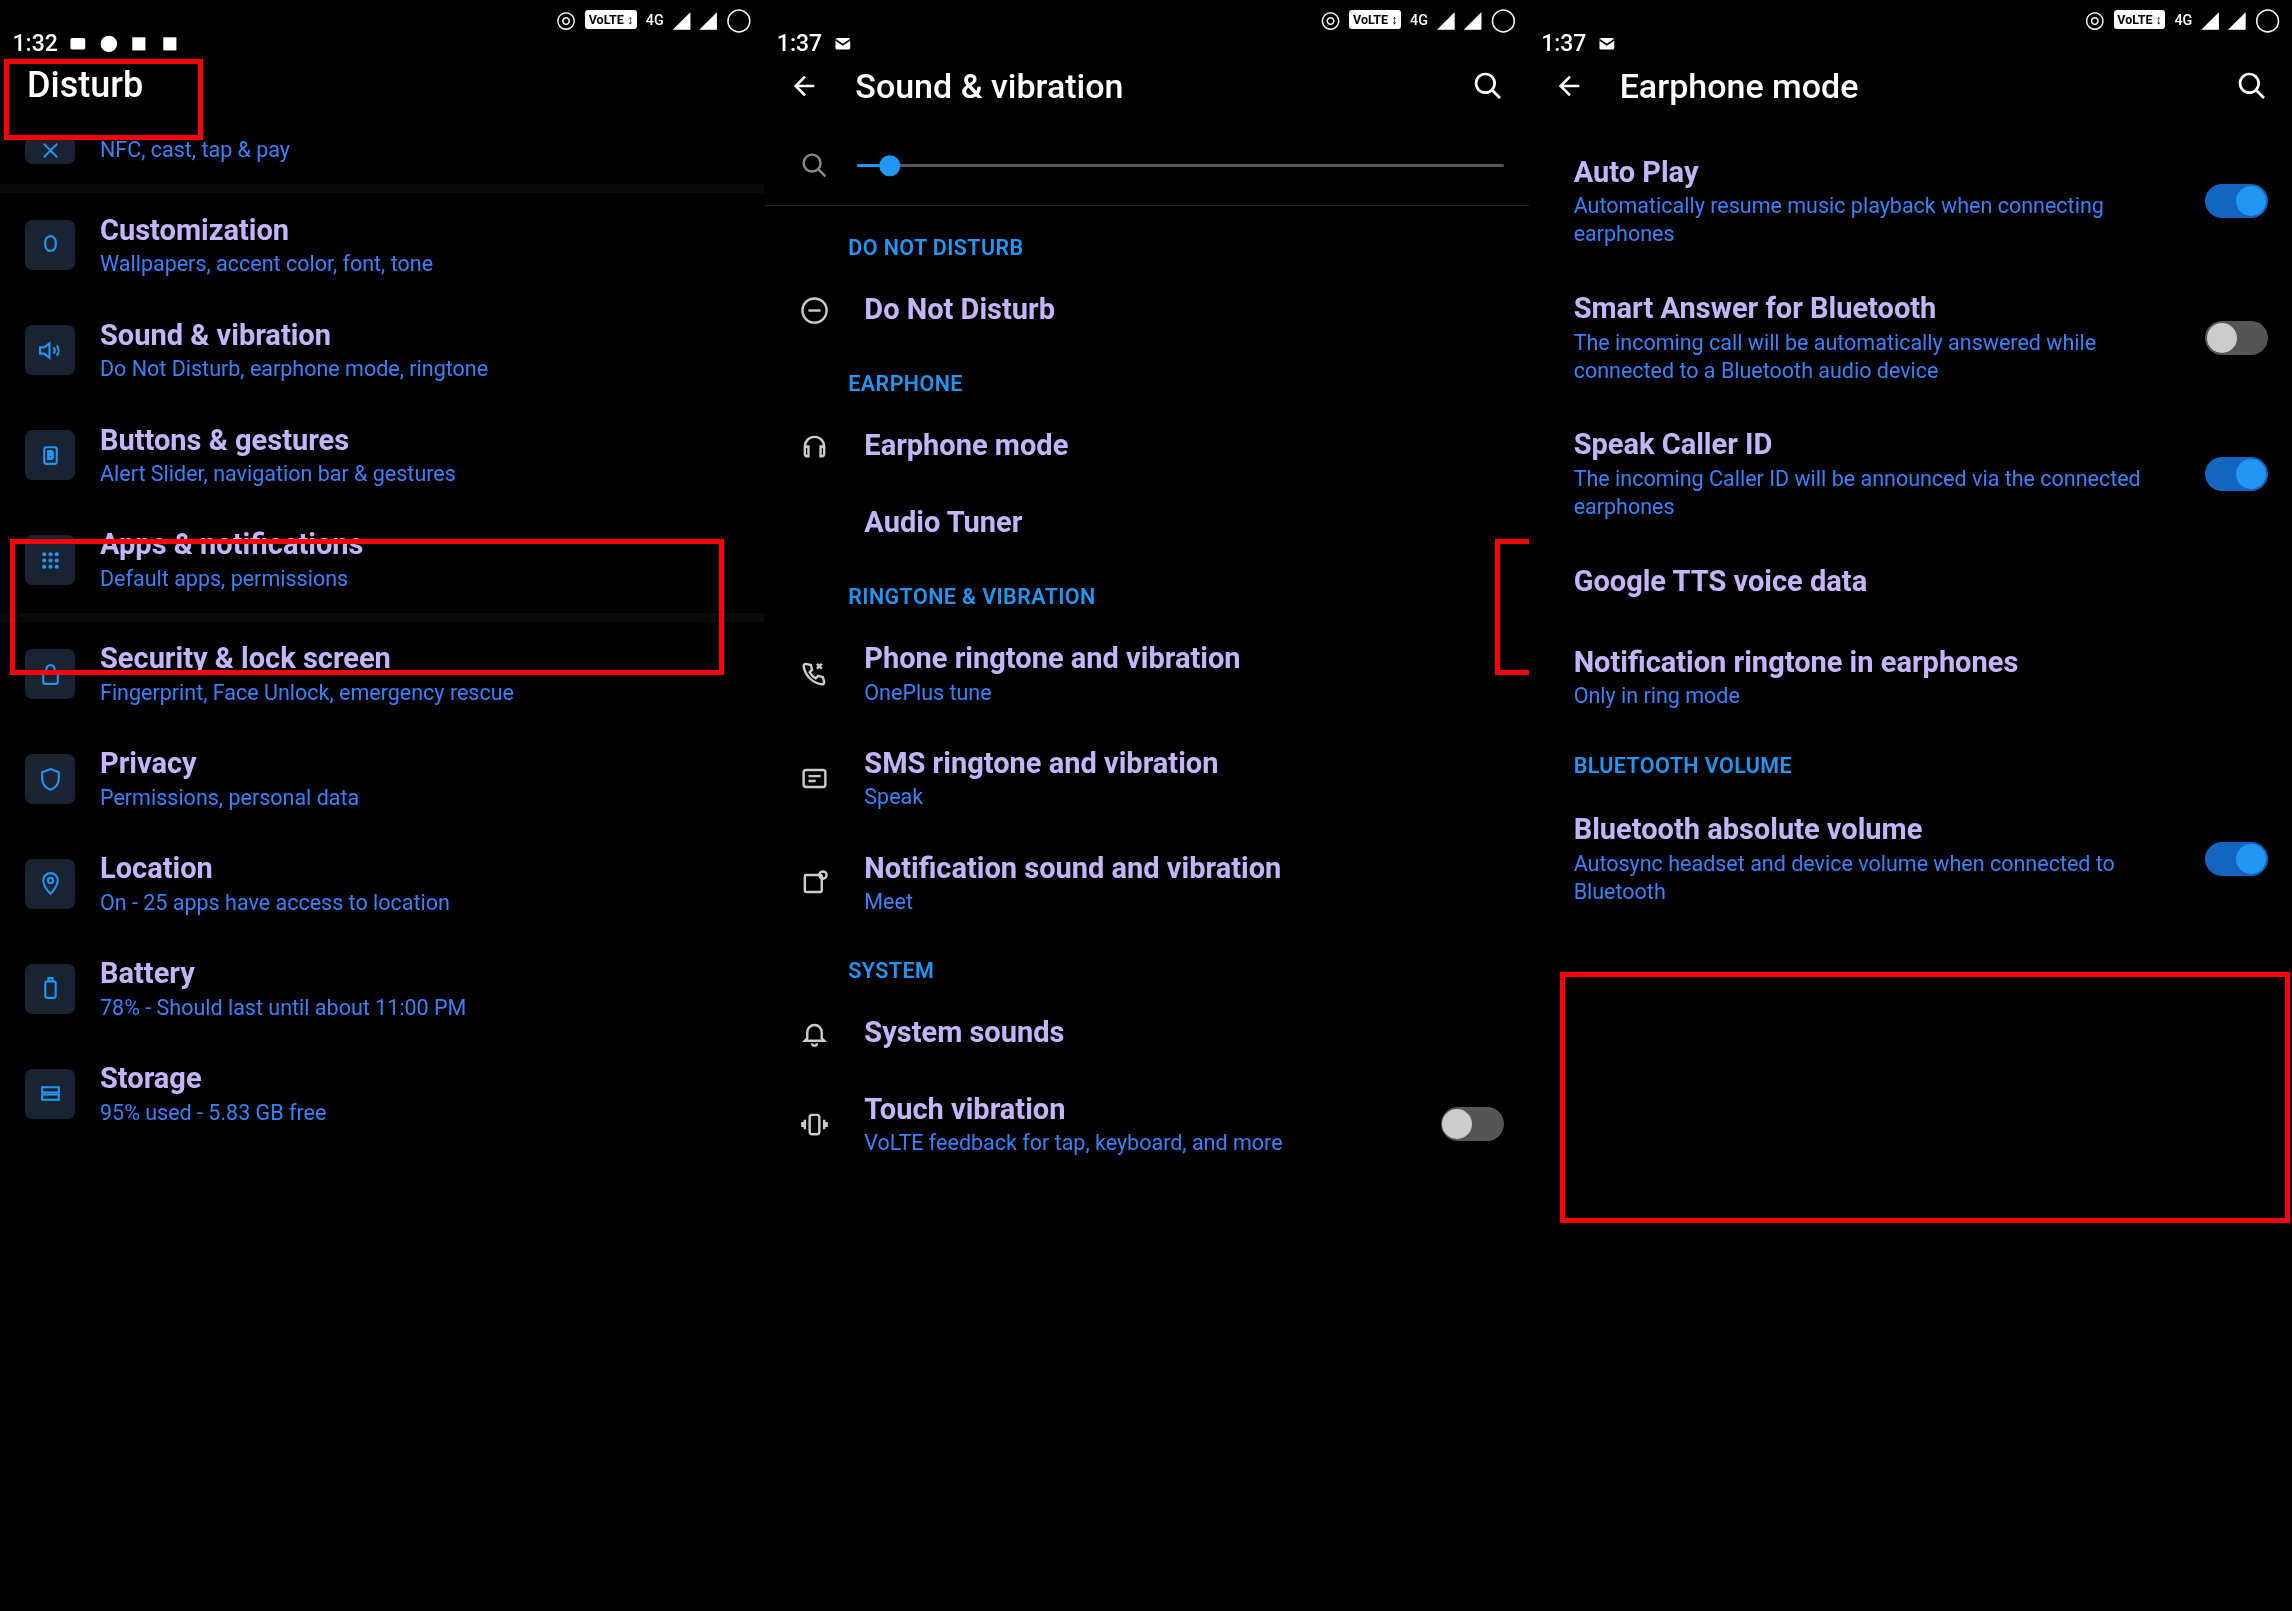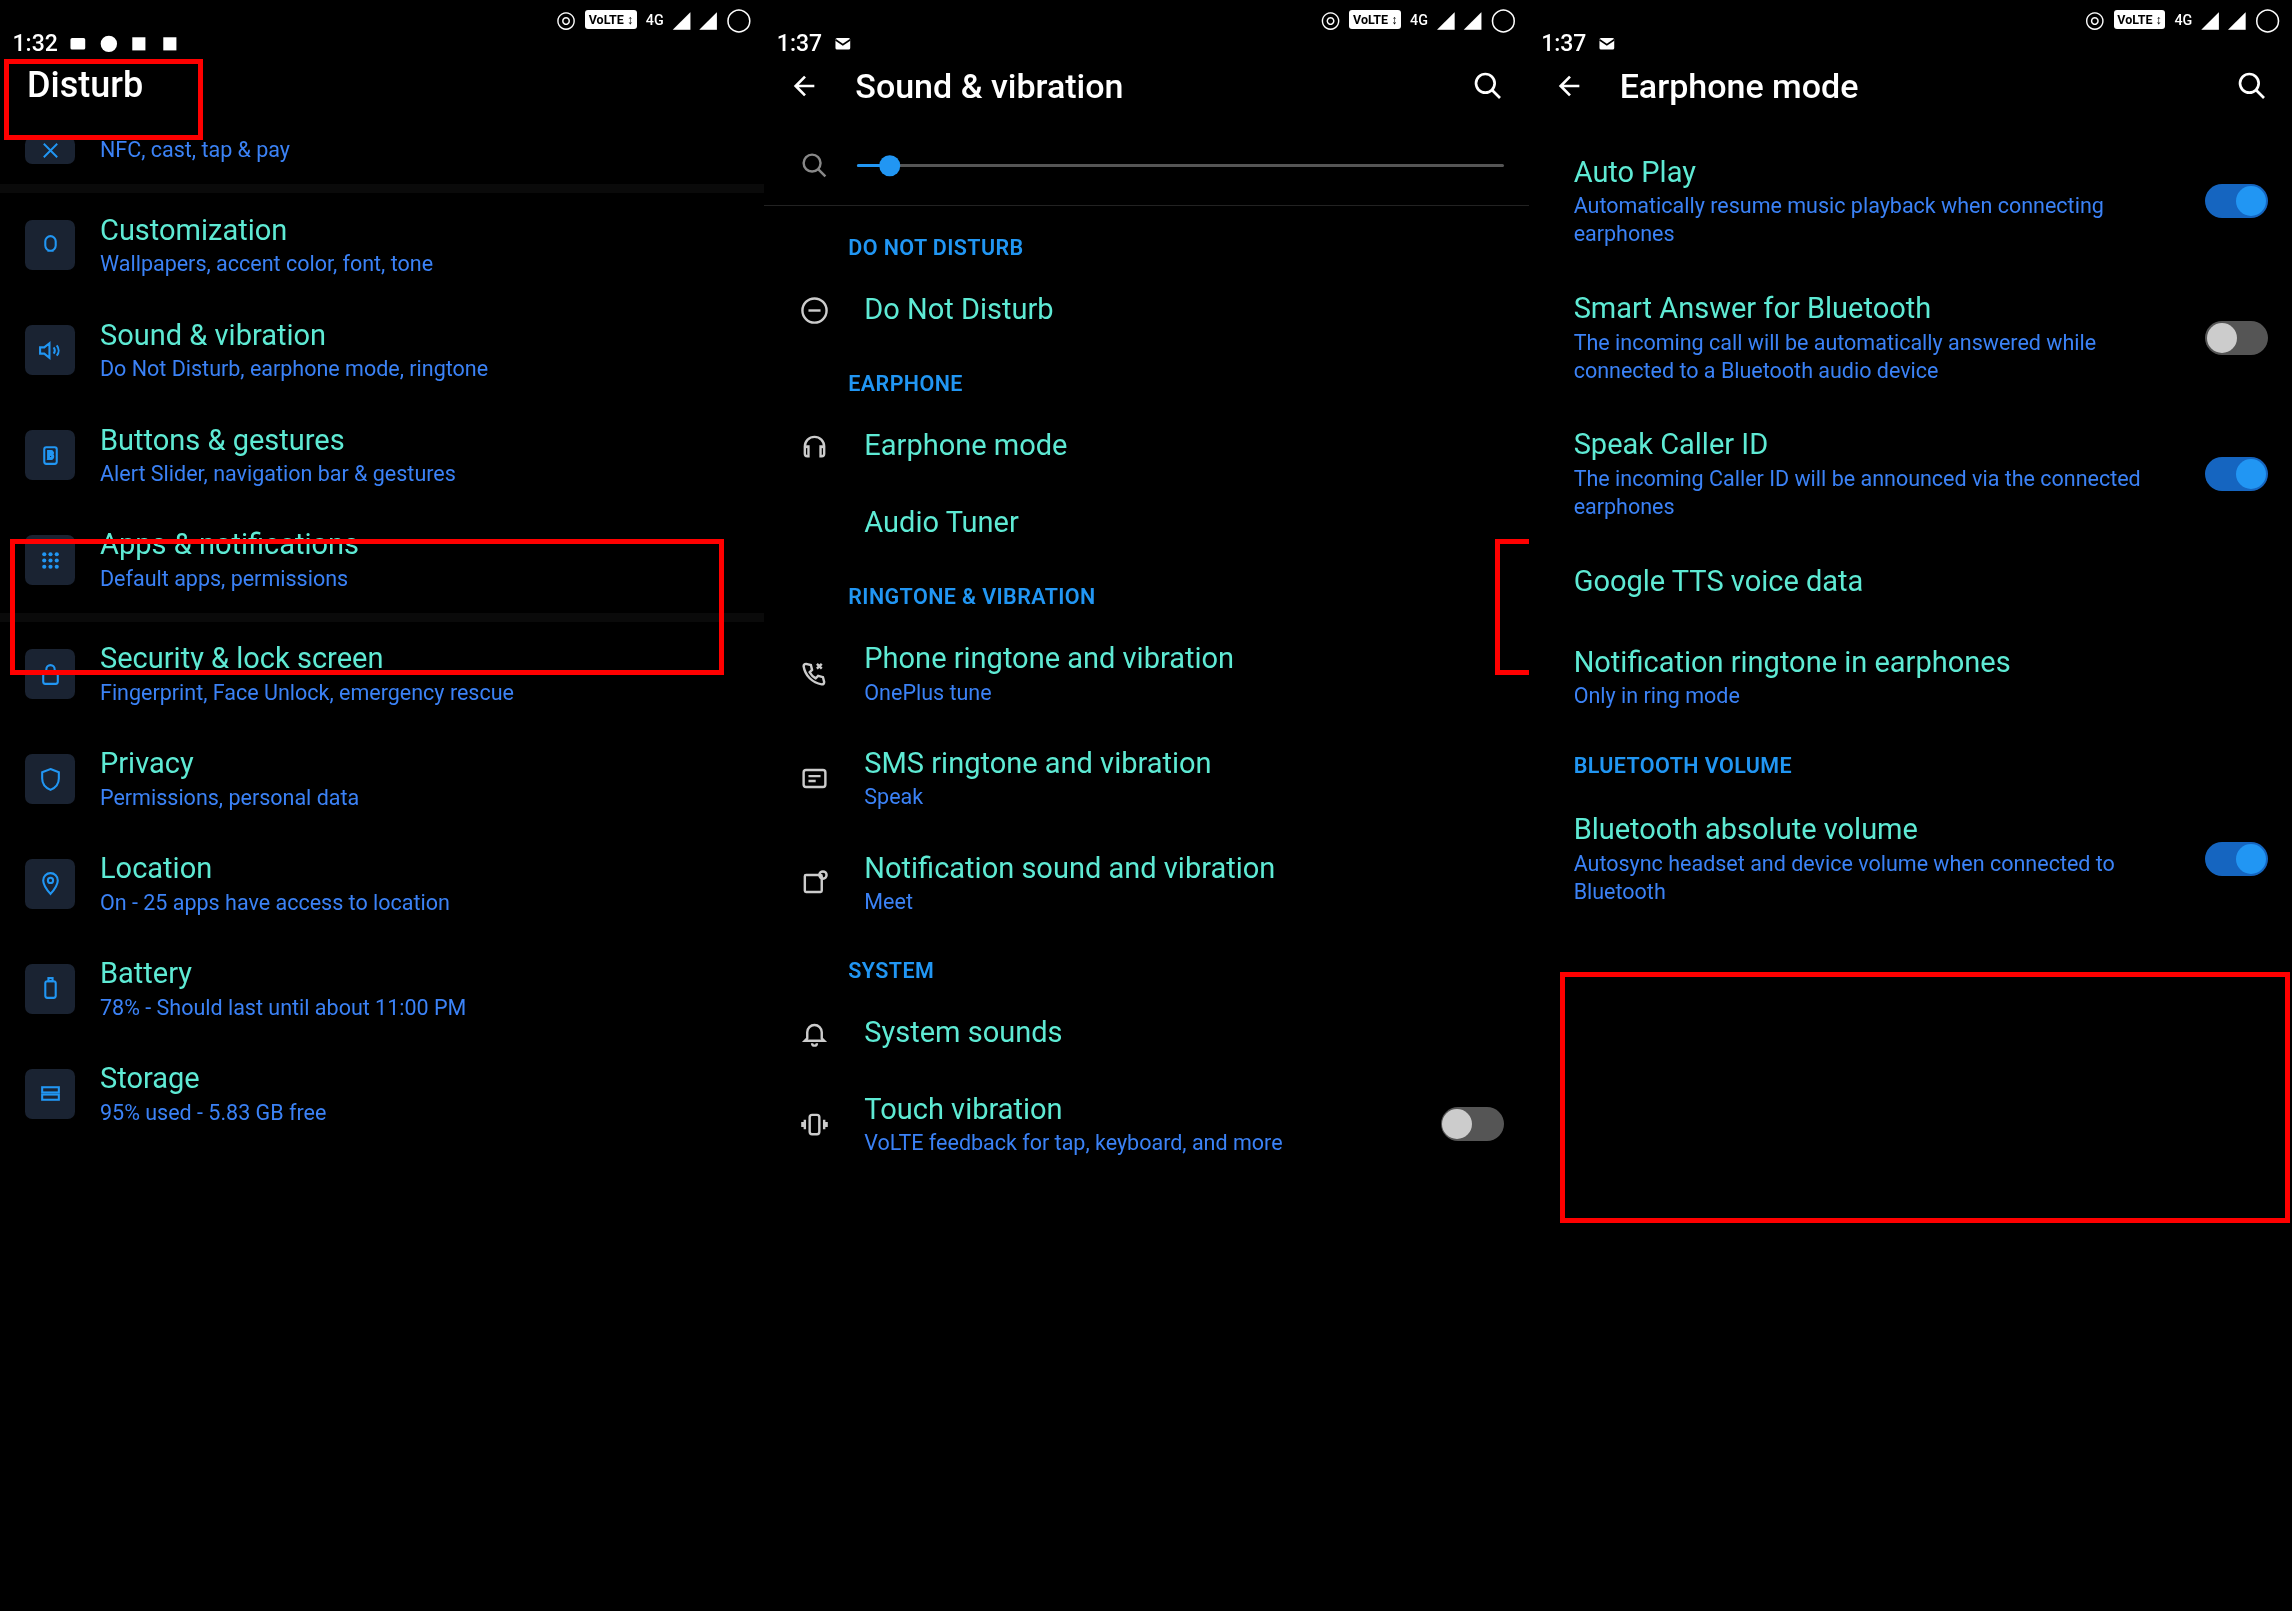--- a/index.html
+++ b/index.html
@@ -66,22 +66,22 @@
 .item-icon-plain {
   width: 50px;
   display: flex;
   align-items: center;
   justify-content: center;
   flex-shrink: 0;
 }
 .item-text { flex: 1; }
 .item-title {
   font-size: 29px;
-  font-weight: 400;
-  color: #5eead4;
+  font-weight: 700;
+  color: #c4b5fd;
   margin-bottom: 3.6px;
 }
 .item-subtitle {
   font-size: 21.5px;
   color: #3b82f6;
   line-height: 1.3;
 }
 .section-header {
   font-size: 21.5px;
   font-weight: 600;

